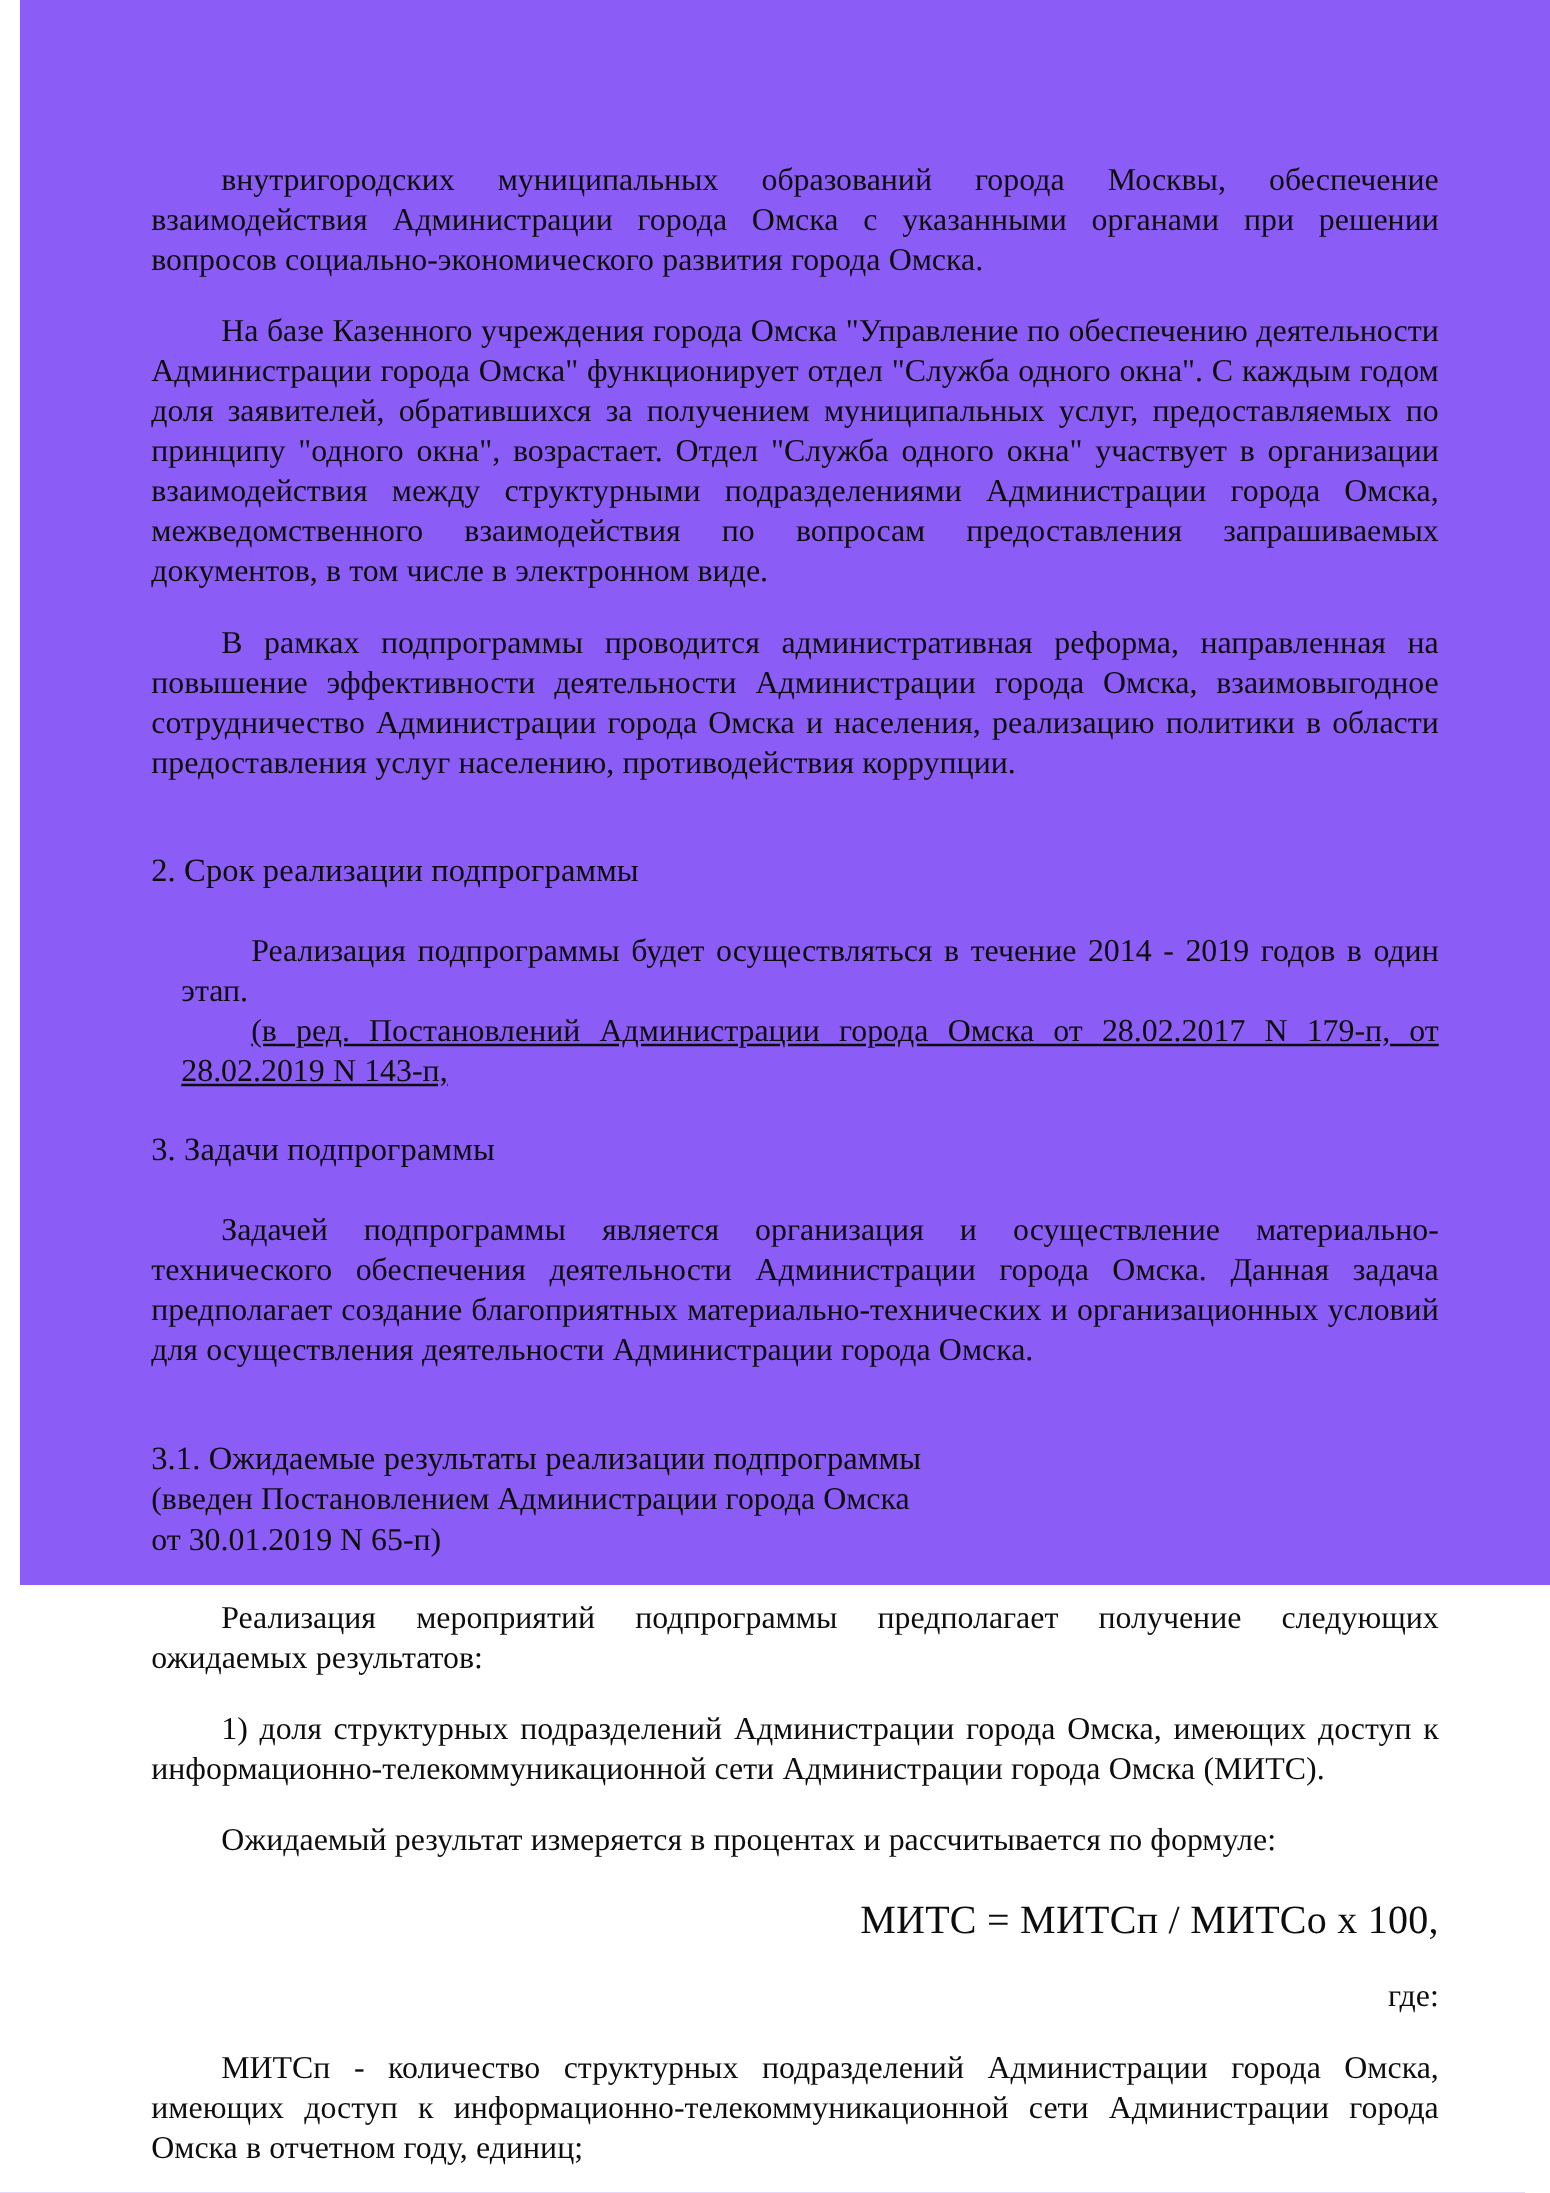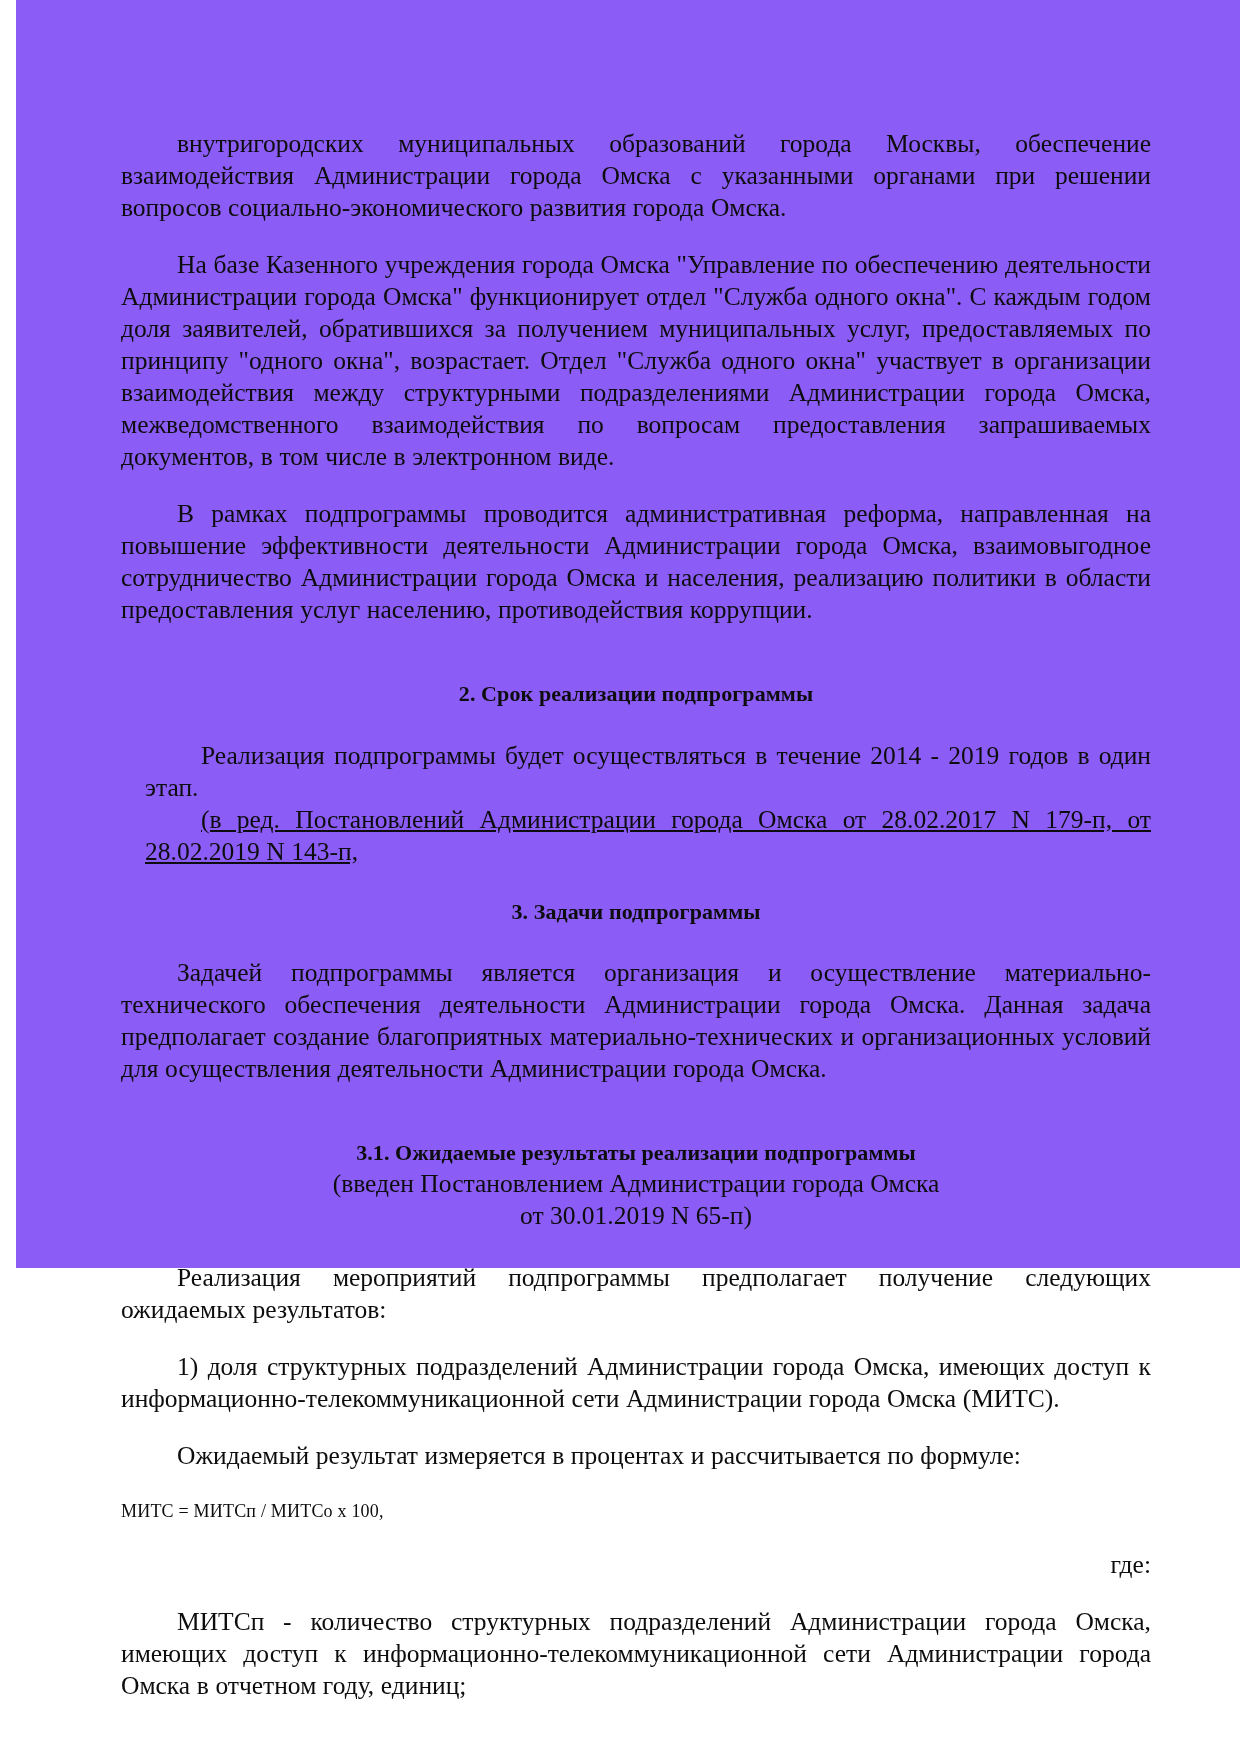--- a/index.html
+++ b/index.html
@@ -40,23 +40,23 @@
   }
   p.body-par.tight {
     margin-bottom: 0;
     margin-left: 24px;
   }
   p.body-par.left {
     text-align: right;
   }
   h2.heading {
     margin: 0;
-    font-size: 22px;
-    font-weight: bold;
-    text-align: center;
+    font-size: 26px;
+    font-weight: normal;
+    text-align: left;
     line-height: 1.3;
     letter-spacing: 0.1px;
   }
   .heading-block {
     margin: 0 0 25px 0;
   }
   .heading-block.h-sec2 {
     padding-top: 29px;
     padding-bottom: 6px;
   }
@@ -64,38 +64,38 @@
     padding-top: 30px;
     padding-bottom: 6px;
   }
   .heading-block.h-sec31 {
     padding-top: 29px;
     padding-bottom: 4px;
   }
   .sub-center {
     margin: 0;
     font-size: 25.5px;
-    text-align: center;
+    text-align: left;
     line-height: 1.28;
     font-weight: normal;
   }
   .citation {
     margin: 0 0 0 0;
     font-size: 25.5px;
     line-height: 1.255;
     text-align: left;
     text-indent: 0;
     text-decoration: underline;
   }
   .formula {
     margin: 0;
     padding-top: 4px;
     padding-bottom: 2px;
-    font-size: 18px;
-    text-align: left;
+    font-size: 32px;
+    text-align: right;
     letter-spacing: 0.2px;
   }
   .spacer-sm { height: 25px; }
 </style>
 </head>
 <body>
 
 <div class="page">
   <div class="content">
 

